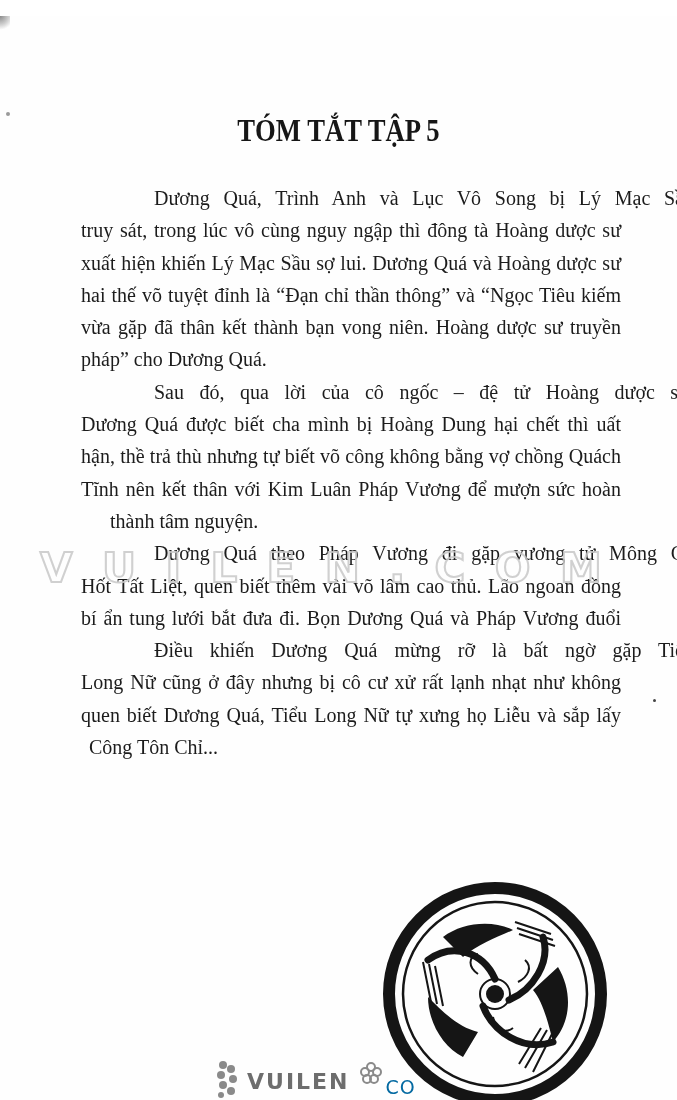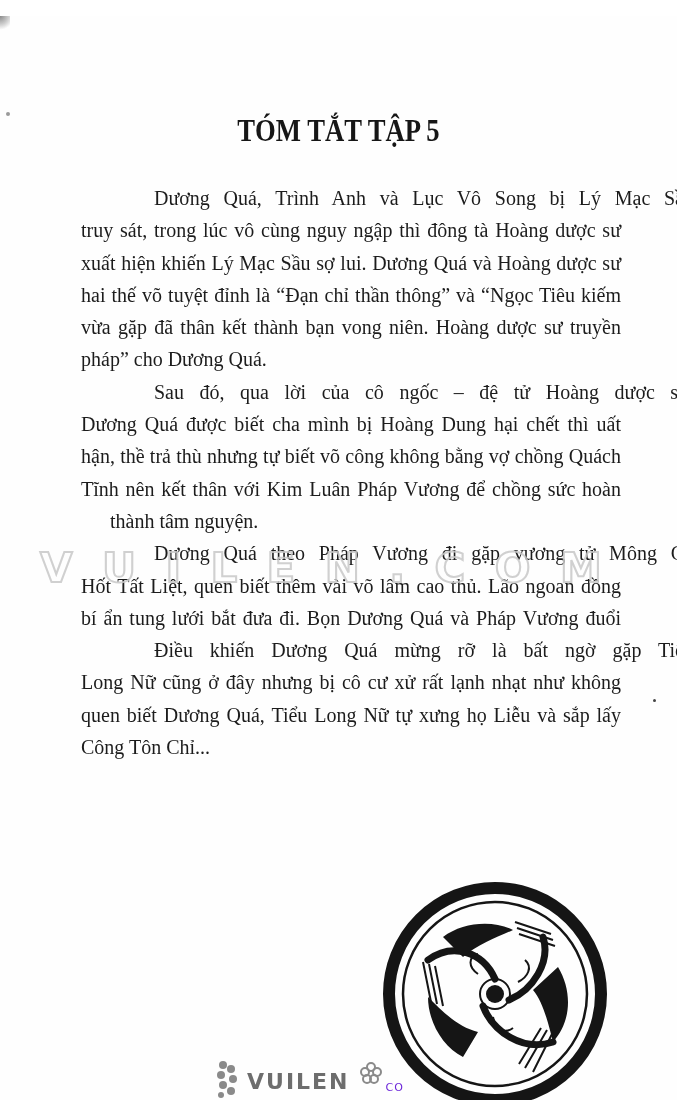--- a/index.html
+++ b/index.html
@@ -111,22 +111,22 @@
       margin-top: 4px;
       text-align: right;
     }
     .footer-logo .flower-small {
       width: 22px; height: 22px;
       margin-left: 6px;
       margin-top: -12px;
     }
     .footer-logo .suffix {
       font-family: "DejaVu Sans", sans-serif;
-      font-size: 11px;
-      color: #6d28d9;
+      font-size: 19px;
+      color: #0369a1;
       margin-top: 16px;
       letter-spacing: 1px;
     }
   </style>
 </head>
 <body>
 
 <div class="page">
   <div class="corner-smudge"></div>
   <div class="dot" style="left:6px; top:96px;"></div>
@@ -139,31 +139,31 @@
     <span class="line indent" style="display: block; text-align-last: justify; width: 540px;">Dương Quá, Trình Anh và Lục Vô Song bị Lý Mạc Sầu</span>
     <span class="line" style="display: block; text-align-last: justify; width: 540px;">truy sát, trong lúc vô cùng nguy ngập thì đông tà Hoàng dược sư</span>
     <span class="line" style="display: block; text-align-last: justify; width: 540px;">xuất hiện khiến Lý Mạc Sầu sợ lui. Dương Quá và Hoàng dược sư</span>
     <span class="line" style="display: block; text-align-last: justify; width: 540px;">hai thế võ tuyệt đỉnh là “Đạn chỉ thần thông” và “Ngọc Tiêu kiếm</span>
     <span class="line" style="display: block; text-align-last: justify; width: 540px;">vừa gặp đã thân kết thành bạn vong niên. Hoàng dược sư truyền</span>
     <span class="line last" style="display: block; text-align-last: left; width: 540px;">pháp” cho Dương Quá.</span>
 
     <span class="line indent" style="display: block; text-align-last: justify; width: 540px;">Sau đó, qua lời của cô ngốc – đệ tử Hoàng dược sư,</span>
     <span class="line" style="display: block; text-align-last: justify; width: 540px;">Dương Quá được biết cha mình bị Hoàng Dung hại chết thì uất</span>
     <span class="line" style="display: block; text-align-last: justify; width: 540px;">hận, thề trả thù nhưng tự biết võ công không bằng vợ chồng Quách</span>
-    <span class="line" style="display: block; text-align-last: justify; width: 540px;">Tĩnh nên kết thân với Kim Luân Pháp Vương để chồng sức hoàn</span>
+    <span class="line" style="display: block; text-align-last: justify; width: 540px;">Tĩnh nên kết thân với Kim Luân Pháp Vương để mượn sức hoàn</span>
     <span class="line last" style="display: block; text-align-last: left; width: 540px; margin-left: 29px;">thành tâm nguyện.</span>
 
     <span class="line indent" style="display: block; text-align-last: justify; width: 540px;">Dương Quá theo Pháp Vương đi gặp vương tử Mông Cổ</span>
     <span class="line" style="display: block; text-align-last: justify; width: 540px;">Hốt Tất Liệt, quen biết thêm vài võ lâm cao thủ. Lão ngoan đồng</span>
     <span class="line" style="display: block; text-align-last: justify; width: 540px;">bí ẩn tung lưới bắt đưa đi. Bọn Dương Quá và Pháp Vương đuổi</span>
 
     <span class="line indent" style="display: block; text-align-last: justify; width: 540px;">Điều khiến Dương Quá mừng rỡ là bất ngờ gặp Tiểu</span>
     <span class="line" style="display: block; text-align-last: justify; width: 540px;">Long Nữ cũng ở đây nhưng bị cô cư xử rất lạnh nhạt như không</span>
     <span class="line" style="display: block; text-align-last: justify; width: 540px;">quen biết Dương Quá, Tiểu Long Nữ tự xưng họ Liễu và sắp lấy</span>
-    <span class="line last" style="display: block; text-align-last: left; width: 540px;">Công Tôn Chỉ...</span>
+    <span class="line last" style="display: block; text-align-last: left; width: 540px; margin-left: 8px;">Công Tôn Chỉ...</span>
   </div>
 
   <div class="watermark">VUILEN.COM</div>
 
   <svg class="emblem" viewBox="0 0 224 224">
     <circle cx="112" cy="112" r="106" fill="none" stroke="#151515" stroke-width="12"></circle>
     <circle cx="112" cy="112" r="92" fill="none" stroke="#151515" stroke-width="2.5"></circle>
     <circle cx="112" cy="112" r="9" fill="#151515"></circle>
     <circle cx="112" cy="112" r="15" fill="none" stroke="#151515" stroke-width="2"></circle>
     <g fill="none" stroke="#151515" stroke-width="7" stroke-linecap="round">

